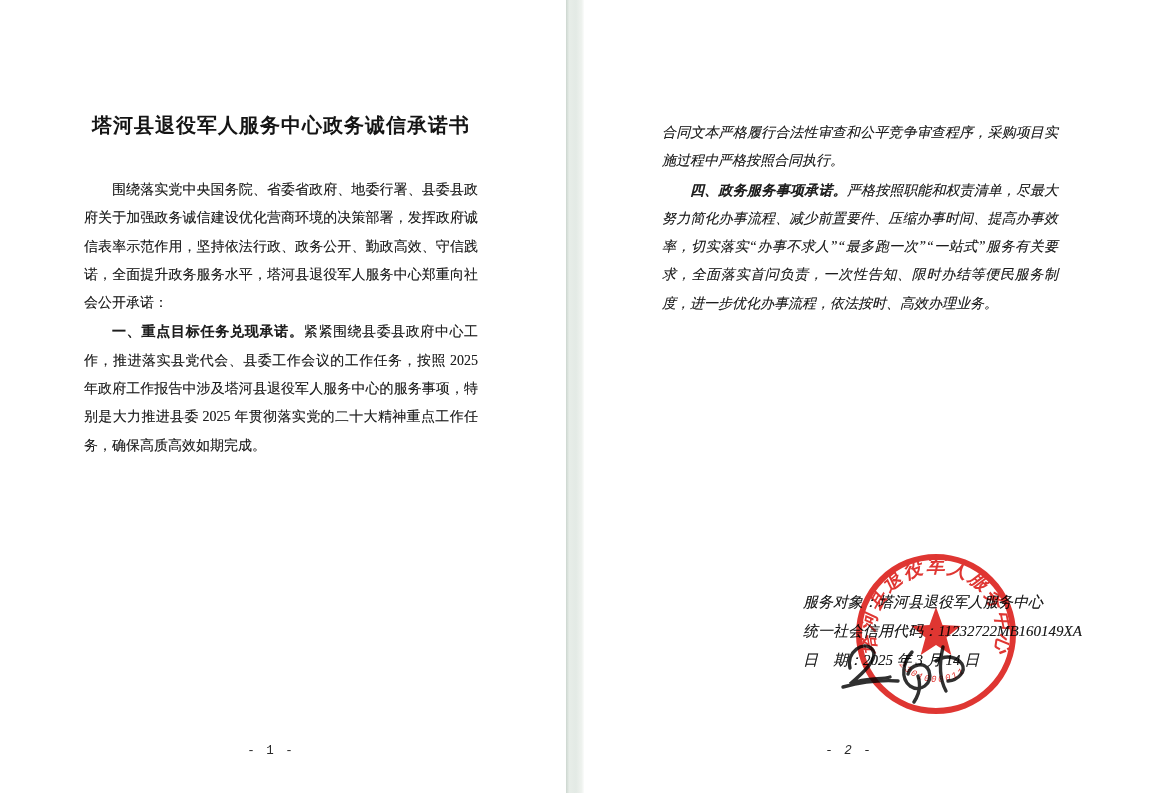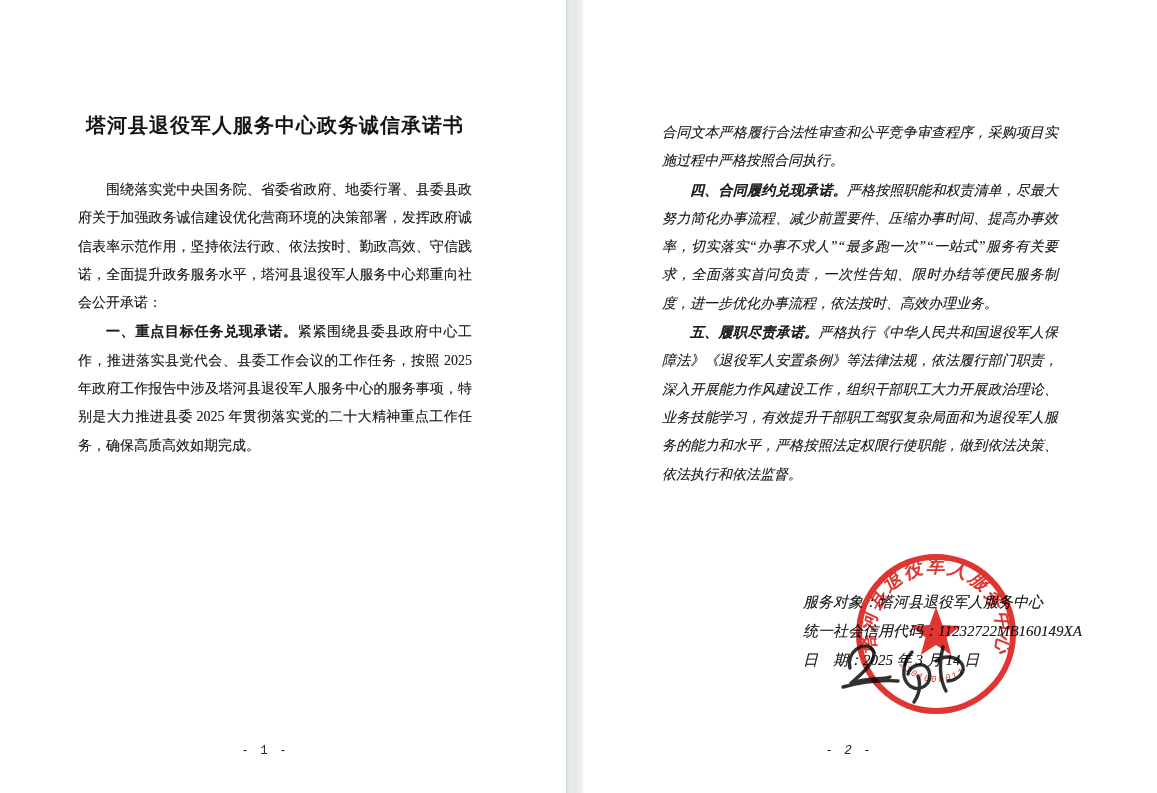--- a/index.html
+++ b/index.html
@@ -12,21 +12,21 @@
     position:relative;width:1157px;height:793px;
     background:#ffffff;overflow:hidden;
     color:#1f1f1f;
   }
   
   .gutter{
     position:absolute;top:0;left:566px;width:18px;height:793px;
     background:linear-gradient(90deg,#ccd6cf 0%,#e7ede8 18%,#e3eae5 55%,#eef2ee 86%,#fbfcfb 100%);
   }
   .page{position:absolute;top:0;height:793px;background:transparent;}
-  .page-1{left:0;width:566px;}
+  .page-1{left:6px;width:566px;}
   .page-2{left:564px;width:573px;font-style:italic;}
 
   .doc-title{
     position:absolute;left:40px;top:112px;width:470px;
     text-align:center;font-size:20px;font-weight:700;
     letter-spacing:1px;color:#141414;
     font-family:"Liberation Sans","DejaVu Sans",sans-serif;
   }
   .body-text{
     position:absolute;
@@ -71,35 +71,34 @@
 </style>
 </head>
 <body>
 
 <div class="canvas">
 
   <div class="page page-1">
     <div class="doc-title">塔河县退役军人服务中心政务诚信承诺书</div>
 
     <div class="body-text">
-      <p class="para"><span>围绕落实党中央国务院、省委省政府、地委行署、县委县政府关于加强政务诚信建设优化营商环境的决策部署，发挥政府诚信表率示范作用，坚持依法行政、依法按时、勤政高效、守信践诺，全面提升政务服务水平，塔河县退役军人服务中心郑重向社会公开承诺：</span></p>
+      <p class="para"><span>围绕落实党中央国务院、省委省政府、地委行署、县委县政府关于加强政务诚信建设优化营商环境的决策部署，发挥政府诚信表率示范作用，坚持依法行政、政务公开、勤政高效、守信践诺，全面提升政务服务水平，塔河县退役军人服务中心郑重向社会公开承诺：</span></p>
       <p class="para"><b class="lead">一、重点目标任务兑现承诺。</b><span>紧紧围绕县委县政府中心工作，推进落实县党代会、县委工作会议的工作任务，按照 2025 年政府工作报告中涉及塔河县退役军人服务中心的服务事项，特别是大力推进县委 2025 年贯彻落实党的二十大精神重点工作任务，确保高质高效如期完成。</span></p>
     </div>
 
     <div class="page-num">- 1 -</div>
   </div>
 
   <div class="gutter"></div>
 
   <div class="page page-2">
 
     <div class="body-text">
       <p class="para no-indent"><span>合同文本严格履行合法性审查和公平竞争审查程序，采购项目实施过程中严格按照合同执行。</span></p>
-      <p class="para"><b class="lead">四、合同履约兑现承诺。</b><span>严格按照职能和权责清单，尽最大努力简化办事流程、减少前置要件、压缩办事时间、提高办事效率，切实落实“办事不求人”“最多跑一次”“一站式”服务有关要求，全面落实首问负责，一次性告知、限时办结等便民服务制度，进一步优化办事流程，依法按时、高效办理业务。</span></p>
-      <p class="para"><b class="lead">五、履职尽责承诺。</b><span>严格执行《中华人民共和国退役军人保障法》《退役军人安置条例》等法律法规，依法履行部门职责，深入开展能力作风建设工作，组织干部职工大力开展政治理论、业务技能学习，有效提升干部职工驾驭复杂局面和为退役军人服务的能力和水平，严格按照法定权限行使职能，做到依法决策、依法执行和依法监督。</span></p>
+      <p class="para"><b class="lead">四、政务服务事项承诺。</b><span>严格按照职能和权责清单，尽最大努力简化办事流程、减少前置要件、压缩办事时间、提高办事效率，切实落实“办事不求人”“最多跑一次”“一站式”服务有关要求，全面落实首问负责，一次性告知、限时办结等便民服务制度，进一步优化办事流程，依法按时、高效办理业务。</span></p>
     </div>
 
     <div class="sig-block">
       <div class="sig-row">
         <span>服务对象：</span><span>塔河县退役军人服务中心</span>
       </div>
       <div class="sig-row">
         <span>统一社会信用代码：</span><span>11232722MB160149XA</span>
       </div>
       <div class="sig-row">

